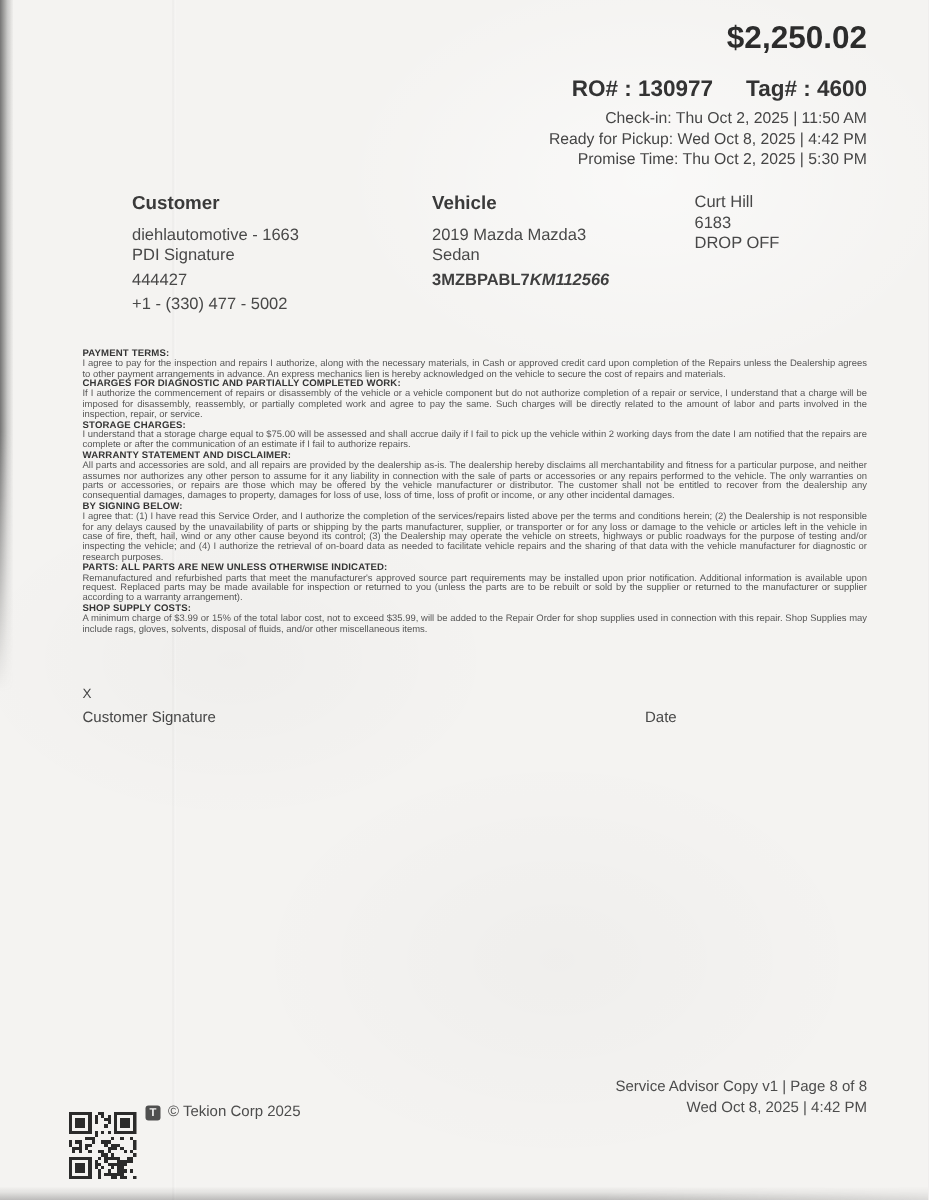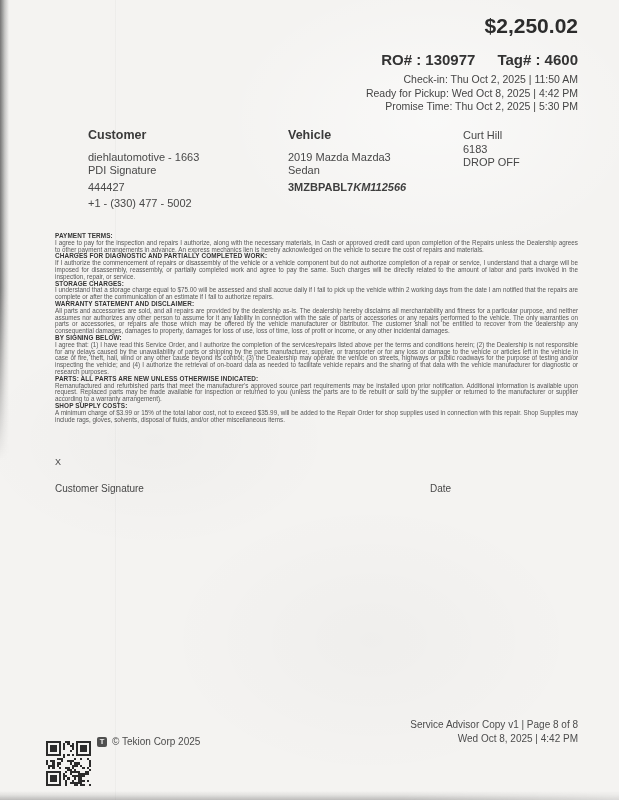--- a/index.html
+++ b/index.html
@@ -58,21 +58,21 @@
     margin:0;font-size:6.4px;line-height:6.8px;font-weight:bold;color:#353535;
     letter-spacing:.1px;
   }
   .terms p{
     margin:0;font-size:6.3px;line-height:6.8px;color:#565656;
     text-align:justify;
   }
   
   .signature{position:absolute;top:458px;left:55px;right:41px;font-size:10px;color:#474747;}
   .sig-x{font-size:9px;line-height:9px;}
-  .sig-row{display:flex;margin-top:16px;}
+  .sig-row{display:flex;margin-top:6px;}
   .sig-customer{width:375px;}
   
   .footer-copy{position:absolute;left:97px;top:736px;display:flex;align-items:center;font-size:10px;color:#4c4c4c;}
   .tekion-logo{
     display:inline-block;width:10px;height:10px;border-radius:2px;background:#4f4f4f;
     color:#f2f2f2;font-size:7.5px;font-weight:bold;text-align:center;line-height:10px;margin-right:5px;
   }
   .footer-right{position:absolute;right:41px;top:718px;text-align:right;font-size:10px;line-height:13.5px;color:#4c4c4c;}
   .qr{position:absolute;left:46px;top:741px;width:45px;height:45px;}
   .qr svg{display:block;width:45px;height:45px;}

